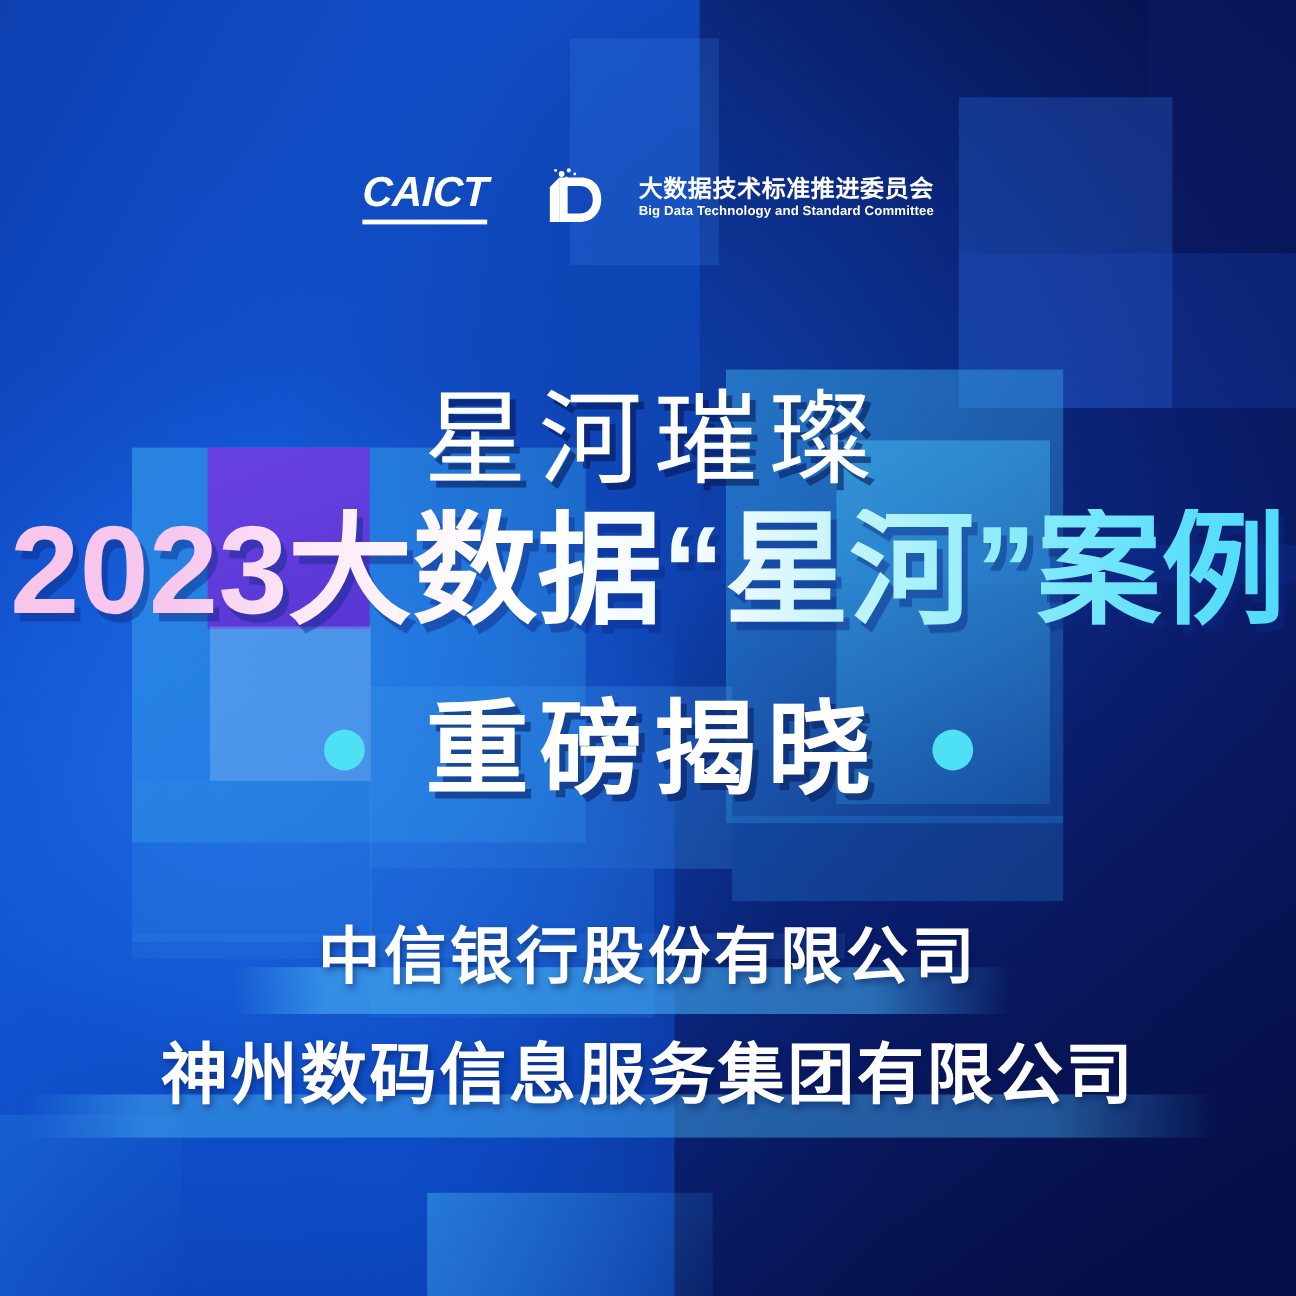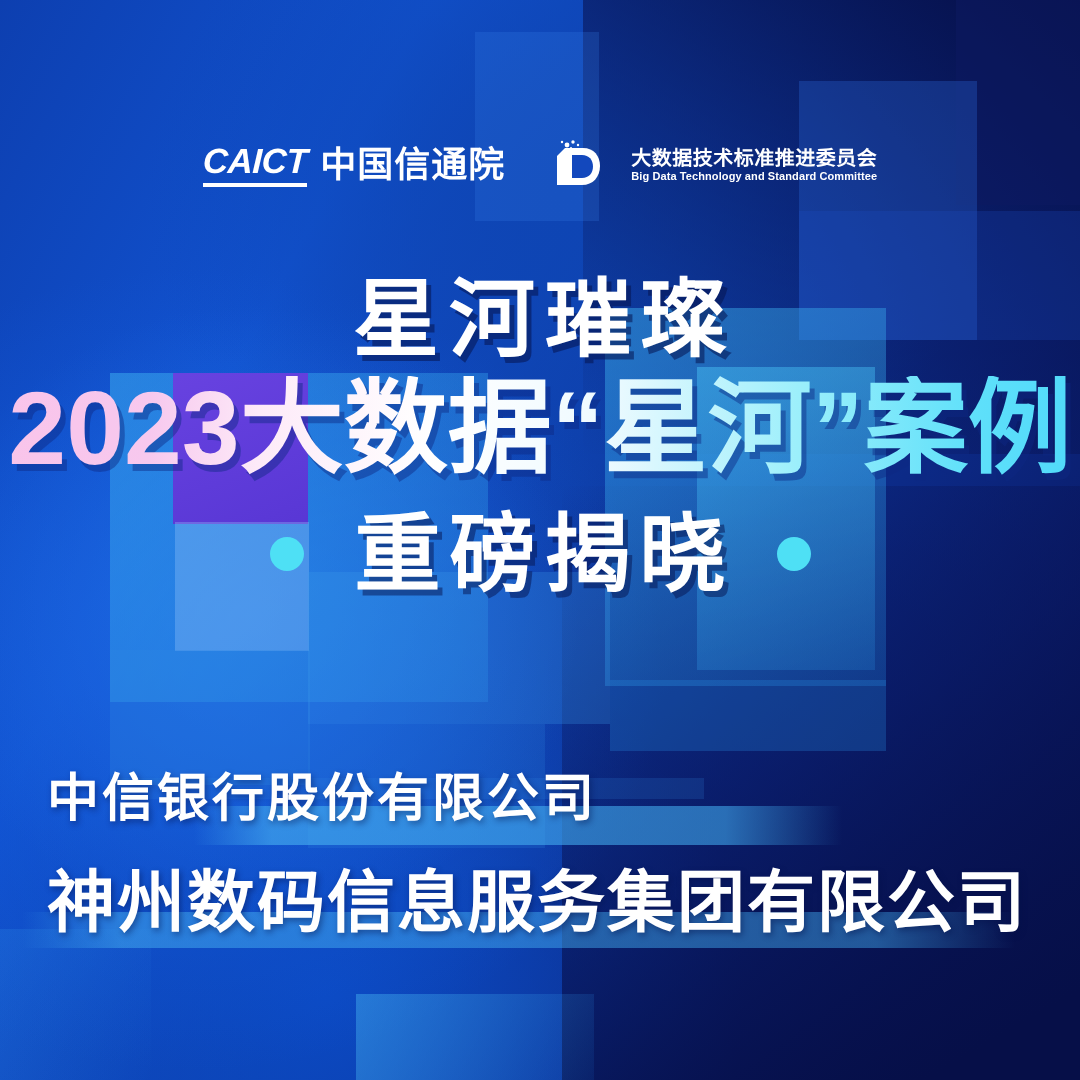--- a/index.html
+++ b/index.html
@@ -155,26 +155,27 @@
 
   
   .title-wrap {
     position: absolute;
     left: 0; right: 0; top: 276px;
     z-index: 25;
     text-align: center;
   }
   .t-line1 {
     font-size: 86px;
-    font-weight: 700;
+    font-weight: 400;
     color: #ffffff;
     letter-spacing: 10px;
     line-height: 1.0;
     text-shadow: 5px 6px 0 rgba(6,20,80,0.55);
     margin-left: 10px;
+    margin-top: 48px;
   }
   .t-line2 {
     margin-top: 14px;
     font-size: 104px;
     font-weight: 700;
     letter-spacing: 0px;
     line-height: 1.0;
     background: linear-gradient(92deg,
         #f9c4ea 0%,
         #f7c8ee 14%,
@@ -185,21 +186,21 @@
         #5fe0fa 90%,
         #4fd9fa 100%);
     -webkit-background-clip: text;
     background-clip: text;
     color: transparent;
     -webkit-text-fill-color: transparent;
     filter: drop-shadow(5px 7px 0 rgba(14,40,130,0.45));
     white-space: nowrap;
   }
   .t-line3-row {
-    margin-top: 31px;
+    margin-top: 54px;
     display: flex;
     align-items: center;
     justify-content: center;
     gap: 42px;
   }
   .dot {
     width: 34px; height: 34px;
     border-radius: 50%;
     background: #4ee0f5;
     flex: 0 0 auto;
@@ -210,32 +211,32 @@
     color: #ffffff;
     letter-spacing: 9px;
     line-height: 1.0;
     text-shadow: 5px 6px 0 rgba(6,20,80,0.50);
     margin-left: 9px;
   }
 
   
   .companies {
     position: absolute;
-    left: 15px; right: 0; top: 772px;
+    left: 0; right: 0; top: 772px;
     z-index: 30;
-    padding-left: 32px;
+    text-align: center;
   }
   .co {
     color: #ffffff;
     font-weight: 700;
     line-height: 1.0;
     text-shadow: 2px 3px 6px rgba(4,16,70,0.45);
   }
   .co1 { font-size: 52px; letter-spacing: 3px; }
-  .co2 { font-size: 68px; letter-spacing: 2px; margin-top: 44px; }
+  .co2 { font-size: 56px; letter-spacing: 2px; margin-top: 44px; }
 </style>
 </head>
 <body>
 
 <div id="poster">
 
   <div class="bg-base"></div>
   <div class="bg-corner-dark-tr"></div>
   <div class="bg-corner-dark-br"></div>
   <div class="bg-glow-left"></div>
@@ -264,21 +265,20 @@
   <div class="blk blk-o"></div>
   <div class="blk blk-p"></div>
 
   <div class="header">
 
     <div class="logo-caict">
       <div class="caict-mark">
         <div class="caict-word">CAICT</div>
         <div class="caict-rule"></div>
       </div>
-      <div class="caict-cn">中国信通院</div>
     </div>
 
     <div class="logo-bigdata">
       <div class="bd-mark">
         <svg viewBox="0 0 46 50" width="46" height="50" aria-hidden="true">
           <path d="M8 8 H26 C37 8 43 16 43 26 C43 37 36 45 25 45 H8 Z" fill="#ffffff"></path>
           <path d="M15 15 H25 C32 15 36 20 36 26.5 C36 33 32 38 25 38 H15 Z" fill="#1348bd"></path>
           <path d="M8 8 L0 16 L0 45 L8 45 Z" fill="#ffffff"></path>
           <circle cx="10" cy="5" r="2.4" fill="#ffffff"></circle>
           <circle cx="16" cy="2" r="1.7" fill="#ffffff"></circle>

